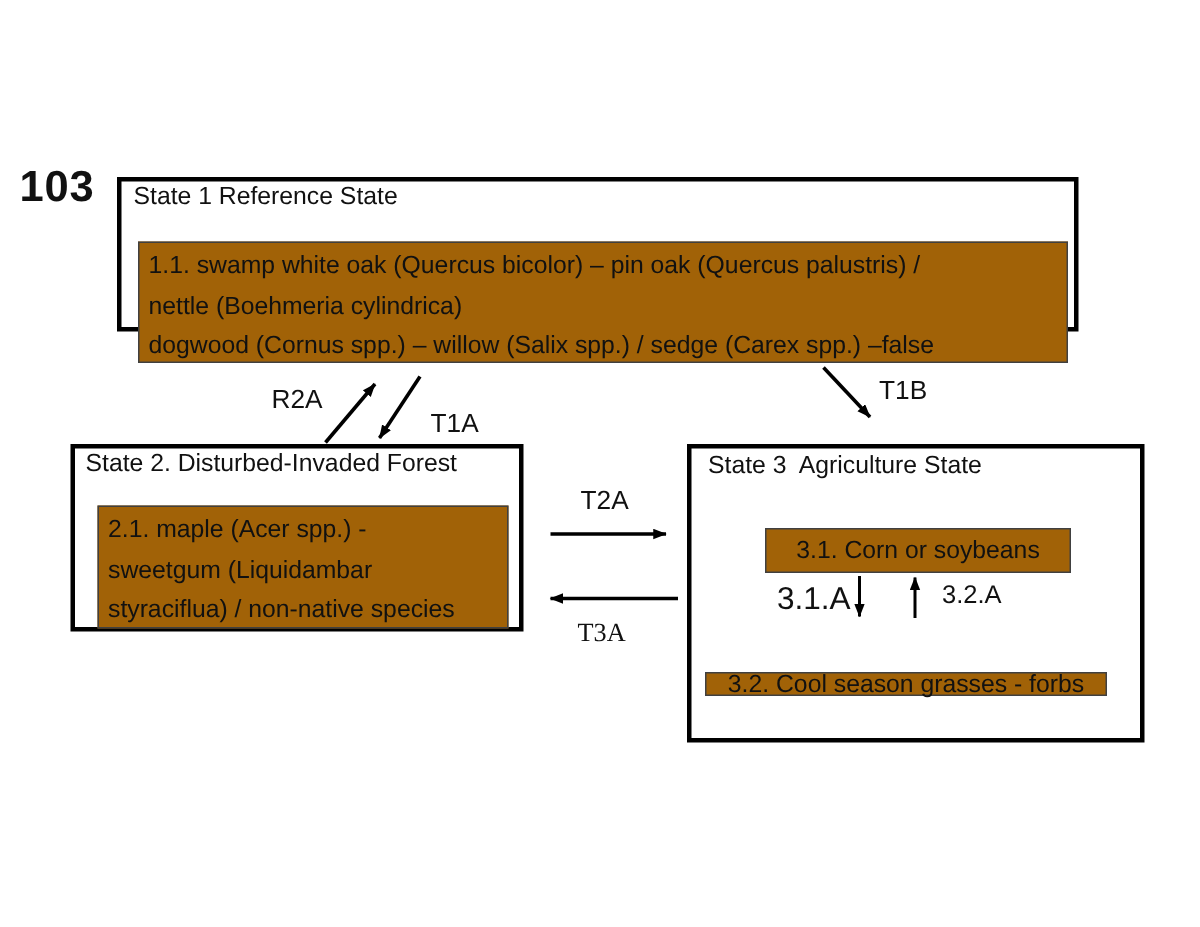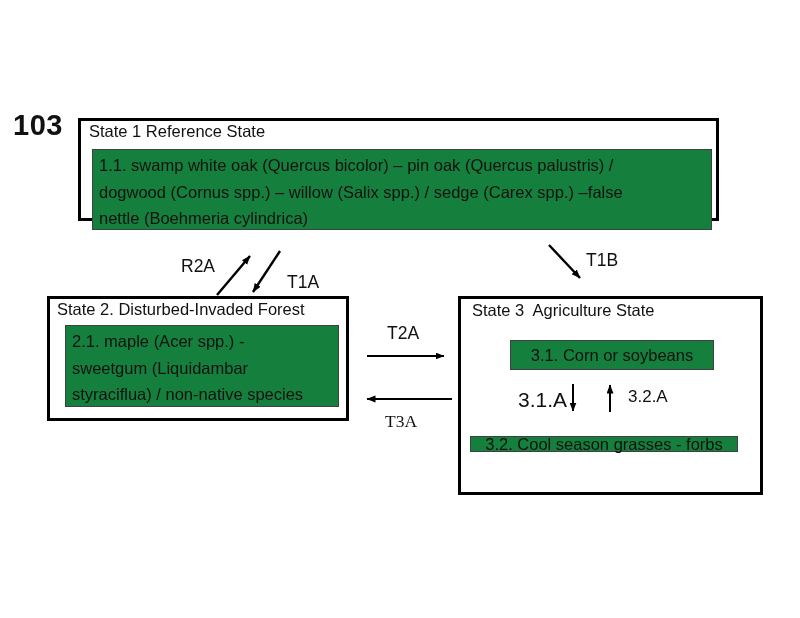--- a/index.html
+++ b/index.html
@@ -34,23 +34,24 @@
   .state-title {
     position: absolute;
     left: 8px;
     top: 1px;
     font-size: 16.5px;
     white-space: pre-wrap;
   }
   .inner-box {
     position: absolute;
     border: 1.5px solid #404040;
-    background: #15803d;
+    background: #a16207;
     box-sizing: border-box;
     font-size: 16.5px;
+    margin-top: 12px;
   }
   .inner-box .line {
     white-space: nowrap;
     line-height: 26.5px;
   }
   .inner-box.padded {
     padding: 2px 6px;
   }
   .centered-community {
     display: flex;
@@ -74,22 +75,22 @@
 <body>
 
 <div id="canvas">
 
   <div class="fig-label">103</div>
 
   <div class="state-box" style="left:78px; top:118px; width:641px; height:103px;">
     <div class="state-title">State 1 Reference State</div>
     <div class="inner-box padded" style="left:11px; top:28px; width:620px; height:81px;">
       <div class="line">1.1. swamp white oak (Quercus bicolor) – pin oak (Quercus palustris) /</div>
+      <div class="line">nettle (Boehmeria cylindrica)</div>
       <div class="line">dogwood (Cornus spp.) – willow (Salix spp.) / sedge (Carex spp.) –false</div>
-      <div class="line">nettle (Boehmeria cylindrica)</div>
     </div>
   </div>
 
   <div class="state-box" style="left:47px; top:296px; width:302px; height:125px;">
     <div class="state-title" style="left:7px;">State 2. Disturbed-Invaded Forest</div>
     <div class="inner-box padded" style="left:15px; top:26px; width:274px; height:82px;">
       <div class="line">2.1. maple (Acer spp.) -</div>
       <div class="line">sweetgum (Liquidambar</div>
       <div class="line">styraciflua) / non-native species</div>
     </div>

